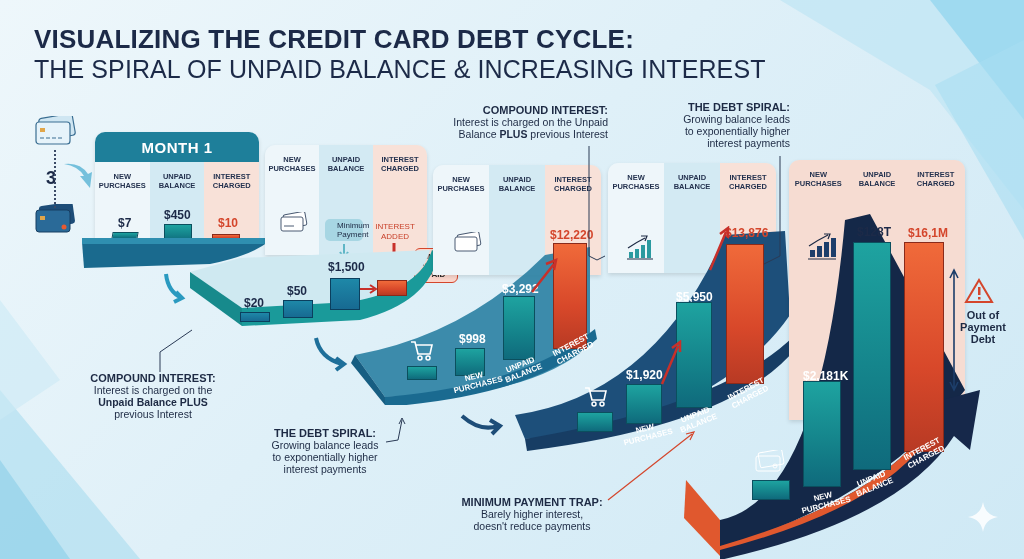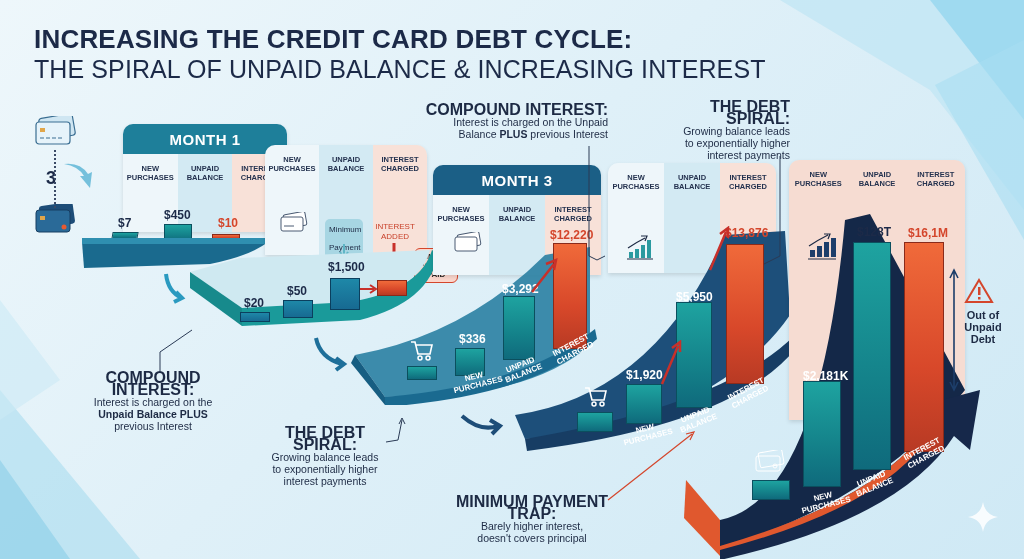--- a/index.html
+++ b/index.html
@@ -30,54 +30,54 @@
   }
   .col-a { background: #eef6fa; }
   .col-b { background: #d3eaf3; }
   .col-c { background: #f8e1d8; }
 
   .val { position: absolute; font-weight: 700; font-size: 12px; color: #1c2a48; }
   .val-red { color: #d4462c; }
   .val-white { color: #ffffff; }
 
   .note { position: absolute; text-align: center; font-size: 10.5px; color: #1d2a44; line-height: 12px; }
-  .note b { display: block; font-size: 16px; }
+  .note b { display: block; font-size: 11px; }
   .note-right { text-align: right; }
 
   .bar { position: absolute; }
   .teal { background: linear-gradient(180deg, #1ea3a0 0%, #14828a 60%, #0f6a7c 100%); border: 1px solid #0b4f5e; }
   .blue { background: linear-gradient(180deg, #1e88a8 0%, #176a92 100%); border: 1px solid #0b3f5e; }
   .orange { background: linear-gradient(180deg, #f06a3a 0%, #d8482a 60%, #b83a24 100%); border: 1px solid #8a2a1a; }
 
   .axis-label { position: absolute; font-size: 8px; font-weight: 700; color: #ffffff; text-align: center; line-height: 9px; }
 
   .callout-box {
     position: absolute; background: #fbd7cd; border: 1px solid #d4462c; border-radius: 6px;
     font-size: 8px; font-weight: 700; text-align: center; line-height: 9px; color: #2a2a2a; padding: 3px 4px;
   }
   .min-pay-box {
     position: absolute; background: #a7d6e3; border-radius: 5px; font-size: 8px; text-align: center;
-    line-height: 18px; color: #1d2a44; padding: 2px 4px;
+    line-height: 9px; color: #1d2a44; padding: 2px 12px;
   }
   .icon { position: absolute; }
 </style>
 </head>
 <body>
 
 <svg class="bg-shape" width="1024" height="559" style="left:0;top:0;">
   <polygon points="780,0 1024,0 1024,210 930,90" fill="#bfe6f4" opacity="0.7"></polygon>
   <polygon points="930,0 1024,0 1024,120" fill="#8fd4ee" opacity="0.7"></polygon>
   <polygon points="935,85 1024,40 1024,240" fill="#a8def2" opacity="0.6"></polygon>
   <polygon points="0,390 0,559 140,559" fill="#a9dcef" opacity="0.6"></polygon>
   <polygon points="0,460 0,559 70,559" fill="#7fcae6" opacity="0.5"></polygon>
   <polygon points="0,300 60,380 0,420" fill="#cbe9f5" opacity="0.6"></polygon>
 </svg>
 
 <div class="title-block">
-  <div class="title-1">INCREASING THE CREDIT CARD DEBT CYCLE:</div>
+  <div class="title-1">VISUALIZING THE CREDIT CARD DEBT CYCLE:</div>
   <div class="title-2">THE SPIRAL OF UNPAID BALANCE &amp; INCREASING INTEREST</div>
 </div>
 
 <svg class="icon" style="left:34px;top:116px;" width="42" height="30">
   <rect x="6" y="0" width="34" height="22" rx="3" fill="#cfe6f2" stroke="#3a6e92" stroke-width="1.2" transform="rotate(-10 22 11)"></rect>
   <rect x="2" y="6" width="34" height="22" rx="3" fill="#e6f3fa" stroke="#3a6e92" stroke-width="1.2"></rect>
   <rect x="6" y="12" width="5" height="4" fill="#e1a64a"></rect>
   <line x1="6" y1="22" x2="28" y2="22" stroke="#3a6e92" stroke-width="1.2" stroke-dasharray="4 2"></line>
 </svg>
 <div style="position:absolute;left:46px;top:168px;font-size:18px;font-weight:700;color:#1c2a48;">3</div>
@@ -85,21 +85,21 @@
   <path d="M2,4 Q16,6 22,16 L18,16 L28,28 L30,12 L26,14 Q18,2 2,4 Z" fill="#5fb6d6" opacity="0.85"></path>
 </svg>
 <svg class="icon" style="left:34px;top:204px;" width="42" height="30">
   <rect x="6" y="0" width="34" height="22" rx="3" fill="#1d4d78" transform="rotate(-8 22 11)"></rect>
   <rect x="2" y="6" width="34" height="22" rx="3" fill="#2a6a98" stroke="#173e62" stroke-width="1"></rect>
   <rect x="6" y="12" width="5" height="4" fill="#e1a64a"></rect>
   <circle cx="30" cy="23" r="2.5" fill="#e85a30"></circle>
 </svg>
 <div style="position:absolute;left:54px;top:150px;width:0;height:58px;border-left:2px dotted #3a4a66;"></div>
 
-<div class="month-card" style="left:95px;top:124px;width:164px;height:108px;margin-left:28px;">
+<div class="month-card" style="left:95px;top:132px;width:164px;height:108px;">
   <div class="month-head" style="background:#1e7f9a;">MONTH 1</div>
   <div class="month-cols">
     <div class="month-col col-a">NEW PURCHASES</div>
     <div class="month-col col-b">UNPAID BALANCE</div>
     <div class="month-col col-c">INTEREST CHARGED</div>
   </div>
 </div>
 <div class="val" style="left:118px;top:216px;">$7</div>
 <div class="val" style="left:164px;top:208px;">$450</div>
 <div class="val val-red" style="left:218px;top:216px;">$10</div>
@@ -153,39 +153,38 @@
   <path d="M4,2 Q6,20 20,26 M14,20 L20,26 L12,30" stroke="#2a9ac0" stroke-width="4" fill="none"></path>
 </svg>
 <svg class="icon" style="left:312px;top:336px;" width="40" height="36">
   <path d="M4,2 Q8,22 30,28 M24,22 L32,28 L24,34" stroke="#1e6f9a" stroke-width="4" fill="none"></path>
 </svg>
 <svg class="icon" style="left:460px;top:410px;" width="44" height="30">
   <path d="M2,6 Q20,22 38,16 M30,10 L40,16 L32,24" stroke="#1d4d78" stroke-width="4" fill="none"></path>
 </svg>
 
 <div class="month-card" style="left:433px;top:165px;width:168px;height:110px;">
-  <div class="month-head" style="background:#1b5f86;">MONTH 3</div>
   <div class="month-cols">
     <div class="month-col col-a">NEW PURCHASES</div>
     <div class="month-col col-b">UNPAID BALANCE</div>
     <div class="month-col col-c">INTEREST CHARGED</div>
   </div>
 </div>
 <svg class="icon" style="left:454px;top:232px;" width="28" height="20">
   <rect x="4" y="1" width="22" height="14" rx="2" fill="#fff" stroke="#4a5a72" transform="rotate(-10 15 8)"></rect>
   <rect x="1" y="5" width="22" height="14" rx="2" fill="#fff" stroke="#4a5a72"></rect>
 </svg>
 <svg class="bg-shape" style="left:345px;top:235px;" width="270" height="170">
   <path d="M10,120 Q120,100 200,20 L245,12 L245,110 Q200,150 110,160 L40,162 Z" fill="#2a7fa2" opacity="0.9"></path>
   <path d="M10,120 L40,162 L40,170 L6,128 Z" fill="#175e82"></path>
   <path d="M40,162 Q180,150 250,94 L252,104 Q190,160 40,172 Z" fill="#1a6a90"></path>
 </svg>
 <div class="val val-red" style="left:550px;top:228px;">$12,220</div>
 <div class="val val-white" style="left:502px;top:282px;">$3,292</div>
-<div class="val val-white" style="left:459px;top:332px;">$336</div>
+<div class="val val-white" style="left:459px;top:332px;">$998</div>
 <svg class="icon" style="left:410px;top:340px;" width="24" height="22">
   <path d="M1,2 L5,2 L8,14 L20,14 L22,5 L6,5" stroke="#fff" stroke-width="1.6" fill="none"></path>
   <circle cx="10" cy="18" r="2" fill="none" stroke="#fff" stroke-width="1.5"></circle>
   <circle cx="18" cy="18" r="2" fill="none" stroke="#fff" stroke-width="1.5"></circle>
 </svg>
 <div class="bar teal" style="left:407px;top:366px;width:30px;height:14px;"></div>
 <div class="bar teal" style="left:455px;top:348px;width:30px;height:28px;"></div>
 <div class="bar teal" style="left:503px;top:296px;width:32px;height:64px;"></div>
 <div class="bar orange" style="left:553px;top:243px;width:34px;height:106px;"></div>
 <svg class="icon" style="left:530px;top:258px;" width="30" height="36">
@@ -277,21 +276,21 @@
 <svg class="icon" style="left:948px;top:268px;" width="12" height="124">
   <path d="M6,4 L6,120 M2,10 L6,2 L10,10 M2,114 L6,122 L10,114" stroke="#1d3e6a" stroke-width="1.6" fill="none"></path>
 </svg>
 <svg class="icon" style="left:964px;top:278px;" width="30" height="26">
   <path d="M15,2 L28,24 L2,24 Z" fill="none" stroke="#d4462c" stroke-width="2"></path>
   <rect x="14" y="9" width="2.5" height="8" fill="#d4462c"></rect>
   <rect x="14" y="19" width="2.5" height="2.5" fill="#d4462c"></rect>
 </svg>
 <div class="note" style="left:958px;top:309px;width:50px;font-weight:700;font-size:11px;line-height:12px;">
   <span style="display:block;">Out of</span>
-  <span style="display:block;">Unpaid</span>
+  <span style="display:block;">Payment</span>
   <span style="display:block;">Debt</span>
 </div>
 
 <div class="note note-right" style="left:418px;top:104px;width:190px;">
   <b>COMPOUND INTEREST:</b>
   <span style="display:block;">Interest is charged on the Unpaid</span>
   <span style="display:block;"><span>Balance </span><strong>PLUS</strong><span> previous Interest</span></span>
 </div>
 <svg class="icon" style="left:585px;top:146px;" width="22" height="120">
   <path d="M4,0 L4,110 L12,114 L20,110" stroke="#2a3a55" stroke-width="1" fill="none"></path>
@@ -323,21 +322,21 @@
   <span style="display:block;">to exponentially higher</span>
   <span style="display:block;">interest payments</span>
 </div>
 <svg class="icon" style="left:384px;top:416px;" width="26" height="28">
   <path d="M2,26 L14,24 L18,4 M15,8 L18,2 L21,8" stroke="#2a3a55" stroke-width="1" fill="none"></path>
 </svg>
 
 <div class="note" style="left:452px;top:496px;width:160px;">
   <b>MINIMUM PAYMENT TRAP:</b>
   <span style="display:block;">Barely higher interest,</span>
-  <span style="display:block;">doesn't covers principal</span>
+  <span style="display:block;">doesn't reduce payments</span>
 </div>
 <svg class="icon" style="left:606px;top:430px;" width="90" height="72">
   <path d="M2,70 L86,4 M80,4 L88,2 L84,10" stroke="#d4462c" stroke-width="1.2" fill="none"></path>
 </svg>
 
 <svg class="icon" style="left:966px;top:500px;" width="34" height="34">
   <path d="M17,2 Q19,15 32,17 Q19,19 17,32 Q15,19 2,17 Q15,15 17,2 Z" fill="#ffffff" opacity="0.85"></path>
 </svg>
 
 </body></html>

